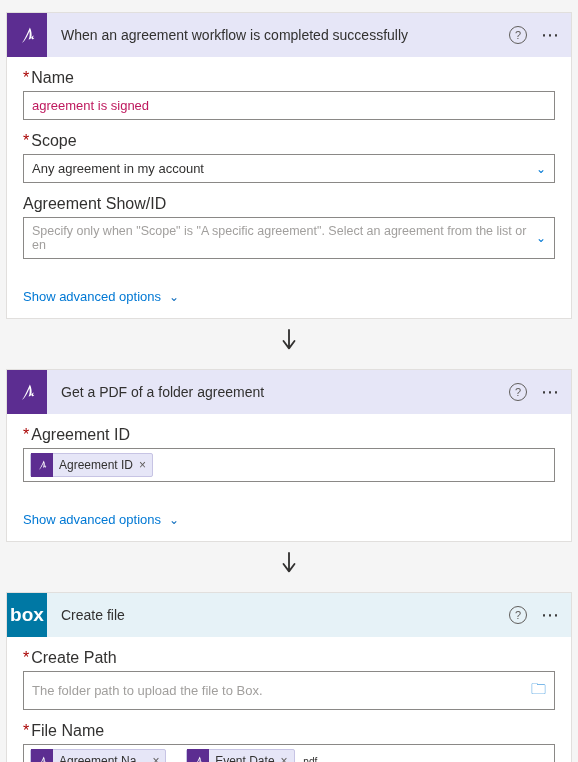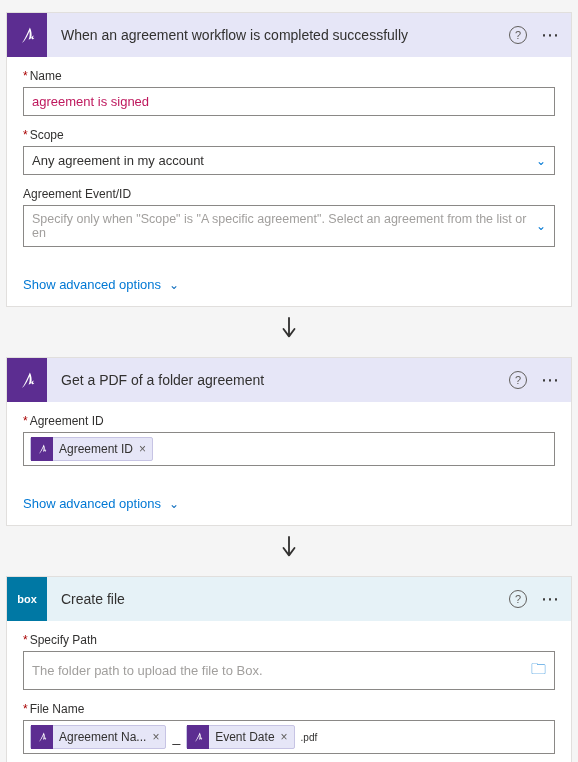--- a/index.html
+++ b/index.html
@@ -26,21 +26,21 @@
     .logo {
       width: 40px;
       height: 44px;
       display: flex;
       align-items: center;
       justify-content: center;
       color: #fff;
       font-weight: 600;
     }
     .logo.adobe { background: #5c2d91; }
-    .logo.box { background: #0078a4; font-size: 11px; text-align: center; }
+    .logo.box { background: #0078a4; font-size: 19px; text-align: center; }
     .logo svg { width: 20px; height: 20px; fill: #fff; }
     .head-title { 
       flex: 1; 
       padding-left: 14px; 
       color: #323130; 
       font-size: 14px;
     }
     .head-actions { display: flex; align-items: center; gap: 14px; }
     .help-icon {
       width: 18px; height: 18px;
@@ -52,21 +52,21 @@
       cursor: pointer;
     }
     .more-icon {
       font-size: 18px; letter-spacing: 2px;
       color: #323130; cursor: pointer;
       line-height: 1;
     }
     .card-body { padding: 12px 16px 8px 16px; }
     .field { margin-bottom: 12px; }
     .label {
-      font-size: 12px;
+      font-size: 16px;
       color: #323130;
       margin-bottom: 4px;
       display: block;
     }
     .req::before {
       content: "*";
       color: #a80000;
       margin-right: 2px;
     }
     .input-text {
@@ -192,21 +192,21 @@
       <input class="input-text" type="text" value="agreement is signed" style="">
     </div>
     <div class="field">
       <label class="label req">Scope</label>
       <div class="select">
         <span>Any agreement in my account</span>
         <span class="chevron">⌄</span>
       </div>
     </div>
     <div class="field">
-      <label class="label">Agreement Event/ID</label>
+      <label class="label">Agreement Show/ID</label>
       <div class="placeholder-row">
         <span>Specify only when "Scope" is "A specific agreement". Select an agreement from the list or en</span>
         <span class="chevron">⌄</span>
       </div>
     </div>
   </div>
   <div class="show-adv">
     <span>Show advanced options</span>
     <span class="chevron blue2">⌄</span>
   </div>
@@ -263,21 +263,21 @@
   <div class="card-head box">
     <div class="logo box">box</div>
     <div class="head-title">Create file</div>
     <div class="head-actions">
       <div class="help-icon">?</div>
       <div class="more-icon">⋯</div>
     </div>
   </div>
   <div class="card-body">
     <div class="field">
-      <label class="label req">Specify Path</label>
+      <label class="label req">Create Path</label>
       <div class="folder-row">
         <span>The folder path to upload the file to Box.</span>
         <span class="folder-pick-icon">🗀</span>
       </div>
     </div>
     <div class="field">
       <label class="label req">File Name</label>
       <div class="token-box">
         <span class="token">
           <span class="tk-icon">

